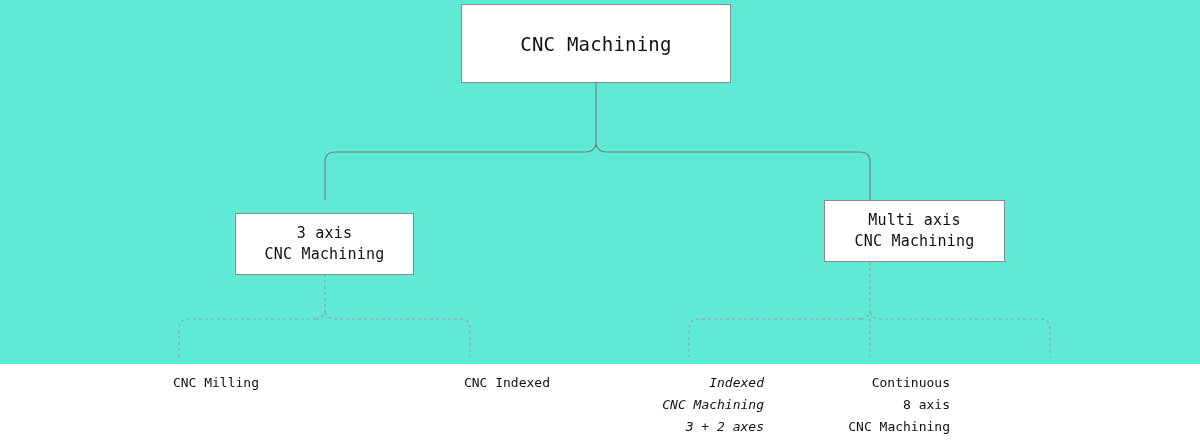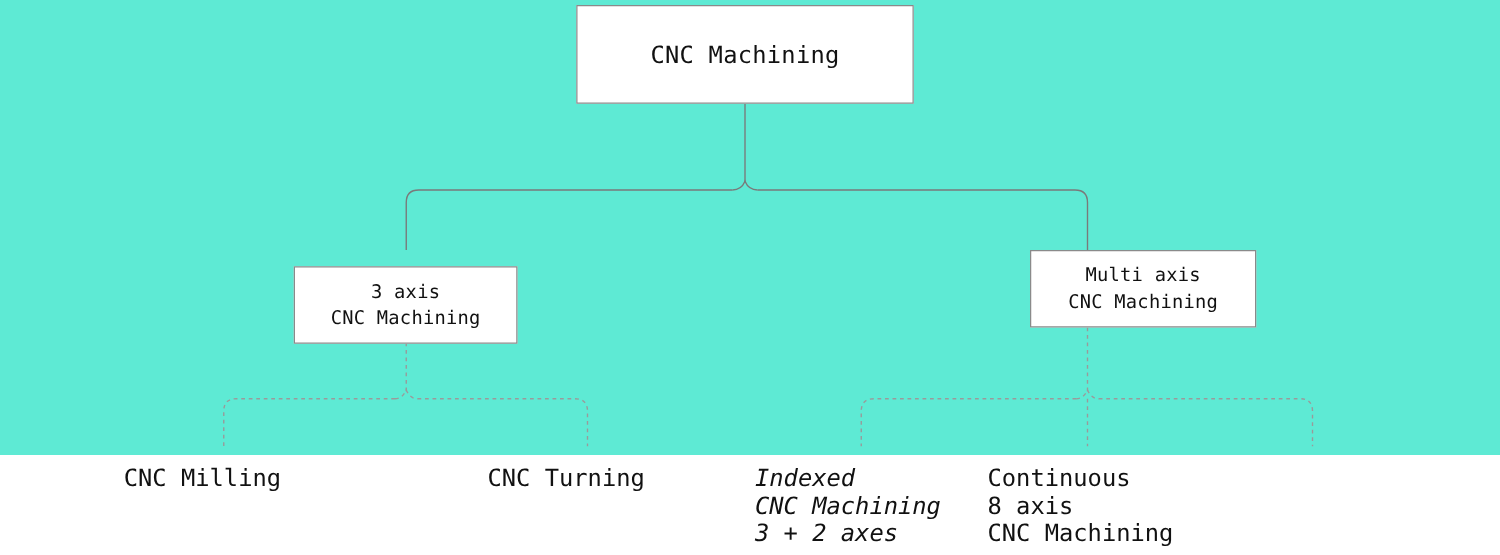--- a/index.html
+++ b/index.html
@@ -77,22 +77,22 @@
   }
   #node-three-axis .node-box-text,
   #node-multi-axis .node-box-text {
     font-size: 15px;
     line-height: 21px;
   }
 
   
   .leaf-label {
     position: absolute;
-    text-align: left;
-    font-size: 19px;
+    text-align: right;
+    font-size: 13px;
     line-height: 22px;
     white-space: pre-line;
     color: #111111;
   }
   #leaf-cnc-milling   { left:  99px; top: 372px; width: 160px; }
   #leaf-cnc-turning   { left: 390px; top: 372px; width: 160px; }
   #leaf-indexed       { left: 604px; top: 372px; width: 160px; font-style: italic; }
   #leaf-continuous    { left: 790px; top: 372px; width: 160px; }
   #leaf-mill-turning  { left: 970px; top: 372px; width: 160px; }
 </style>
@@ -132,21 +132,21 @@
 CNC Machining</span>
   </div>
 
   <div class="node-box" id="node-multi-axis">
     <span class="node-box-text">Multi axis
 CNC Machining</span>
   </div>
 
   <div class="leaf-label" id="leaf-cnc-milling">CNC Milling</div>
 
-  <div class="leaf-label" id="leaf-cnc-turning">CNC Turning</div>
+  <div class="leaf-label" id="leaf-cnc-turning">CNC Indexed</div>
 
   <div class="leaf-label" id="leaf-indexed">Indexed
 CNC Machining
 3 + 2 axes</div>
 
   <div class="leaf-label" id="leaf-continuous">Continuous
 8 axis
 CNC Machining</div>
 
 

